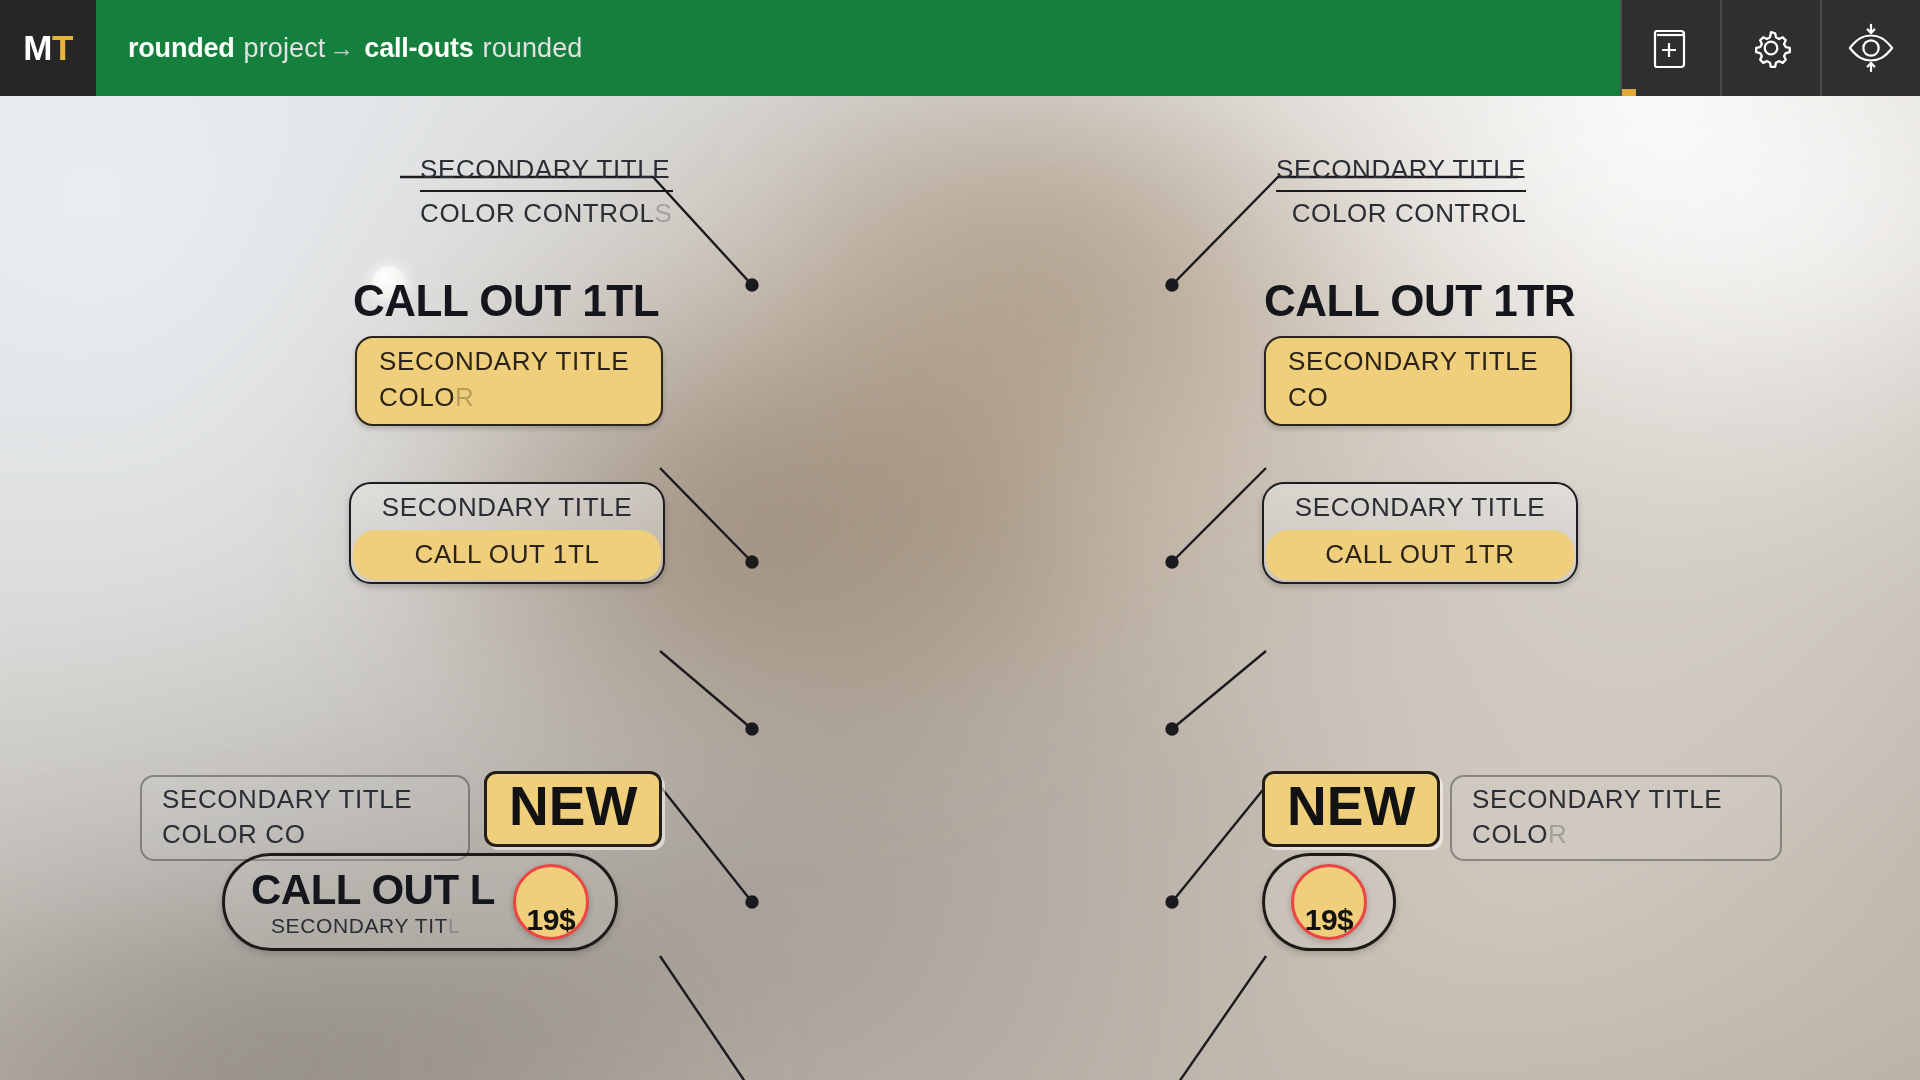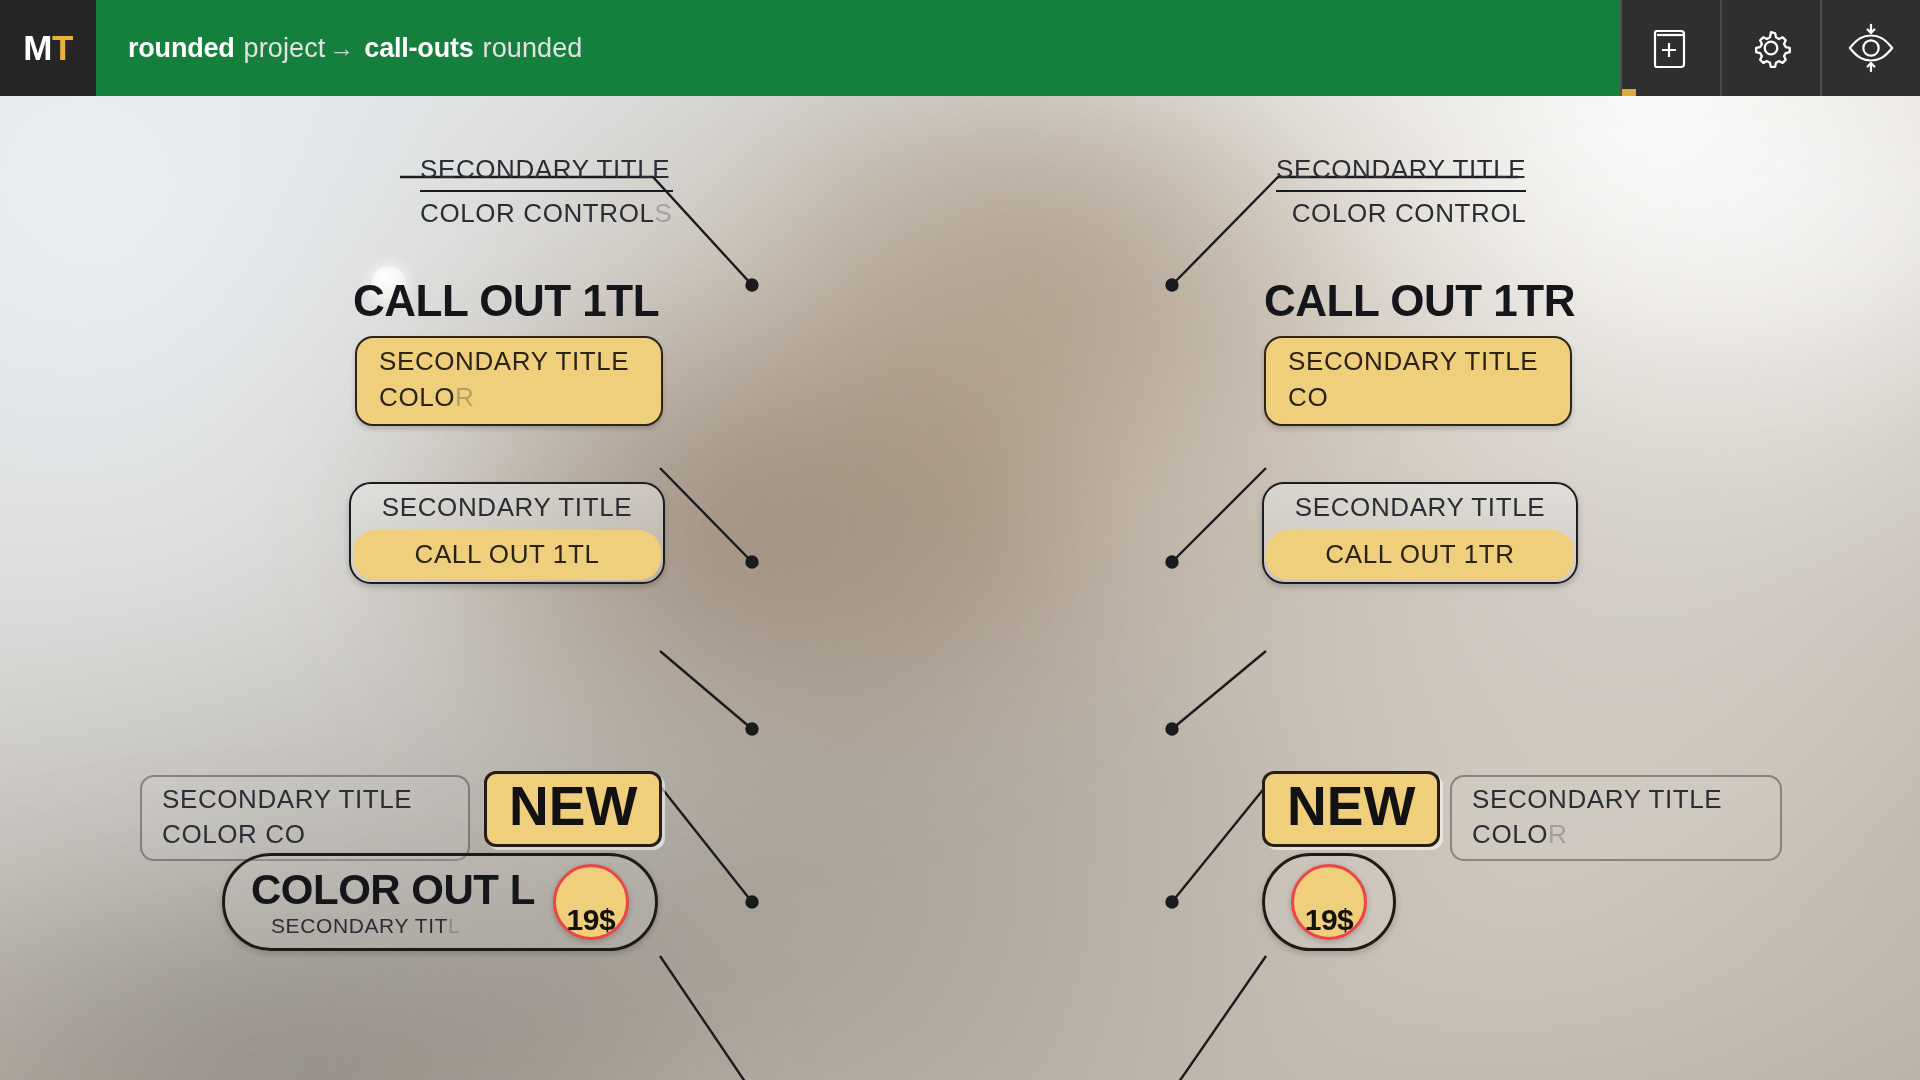--- a/index.html
+++ b/index.html
@@ -311,21 +311,21 @@
       <div class="ttl-sec">SECONDARY TITLE</div>
       <div class="ttl-sec" style="margin-top:9px;"><span>COLOR CO</span><span class="dim"></span></div>
     </div>
 
     <div class="co new-badge" style="left:484px; top:675px;">
       <div class="lbl">NEW</div>
     </div>
 
     <div class="co stadium" style="left:222px; top:757px;">
       <div class="txtcol">
-        <div class="ttl-main">COLOR OUT L</div>
+        <div class="ttl-main">CALL OUT L</div>
         <div class="ttl-sec"><span>SECONDARY TIT</span><span class="dim">L</span></div>
       </div>
       <div class="price-circle">
         <div class="lbl">19$</div>
       </div>
     </div>
 
     <div class="co g1" style="left:1276px; top:60px; text-align:right;">
       <div class="ttl-sec">SECONDARY TITLE</div>
       <div class="line"></div>

